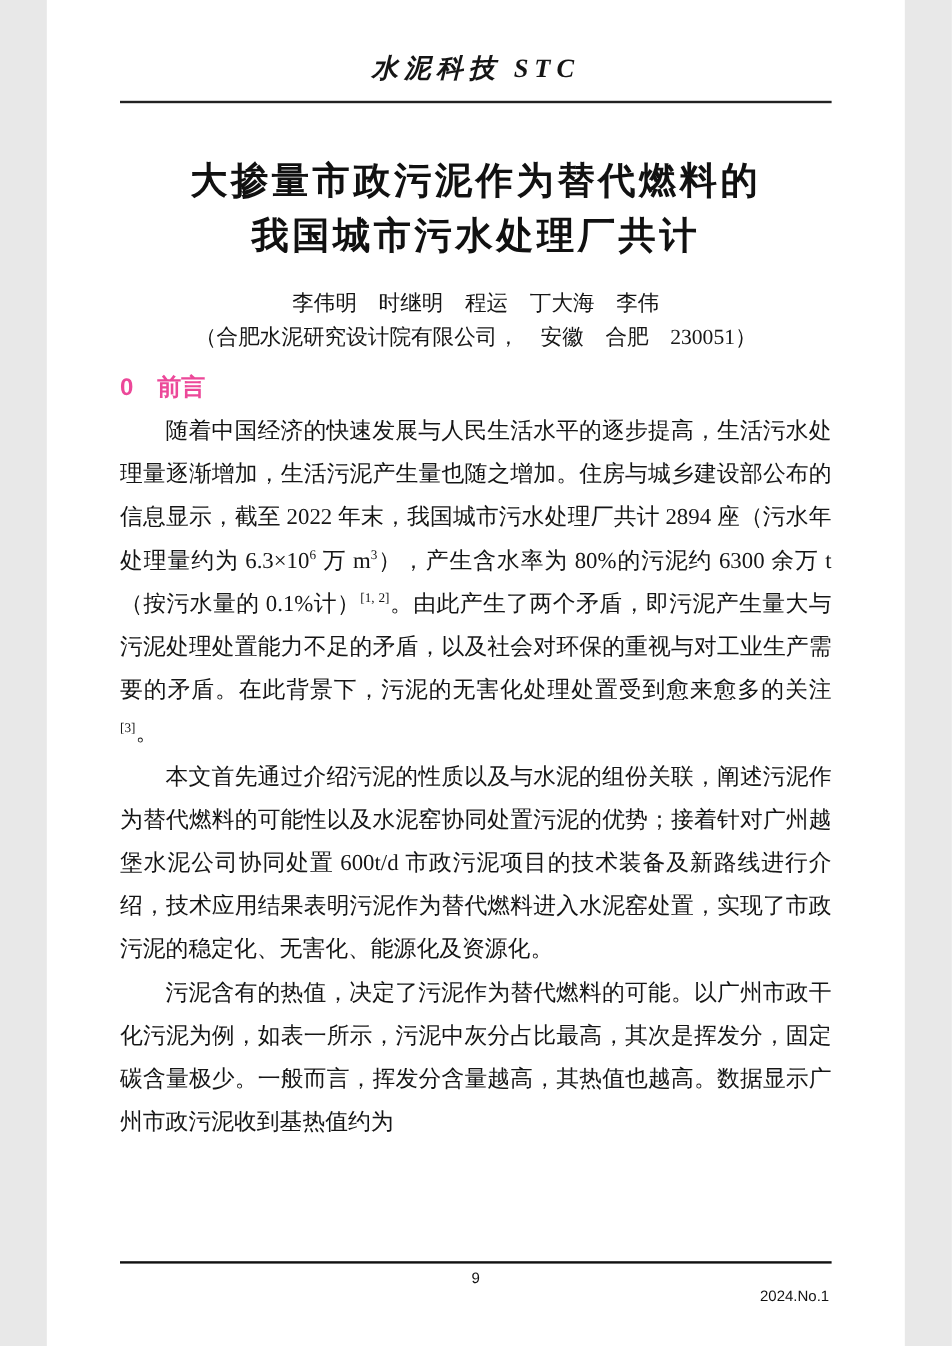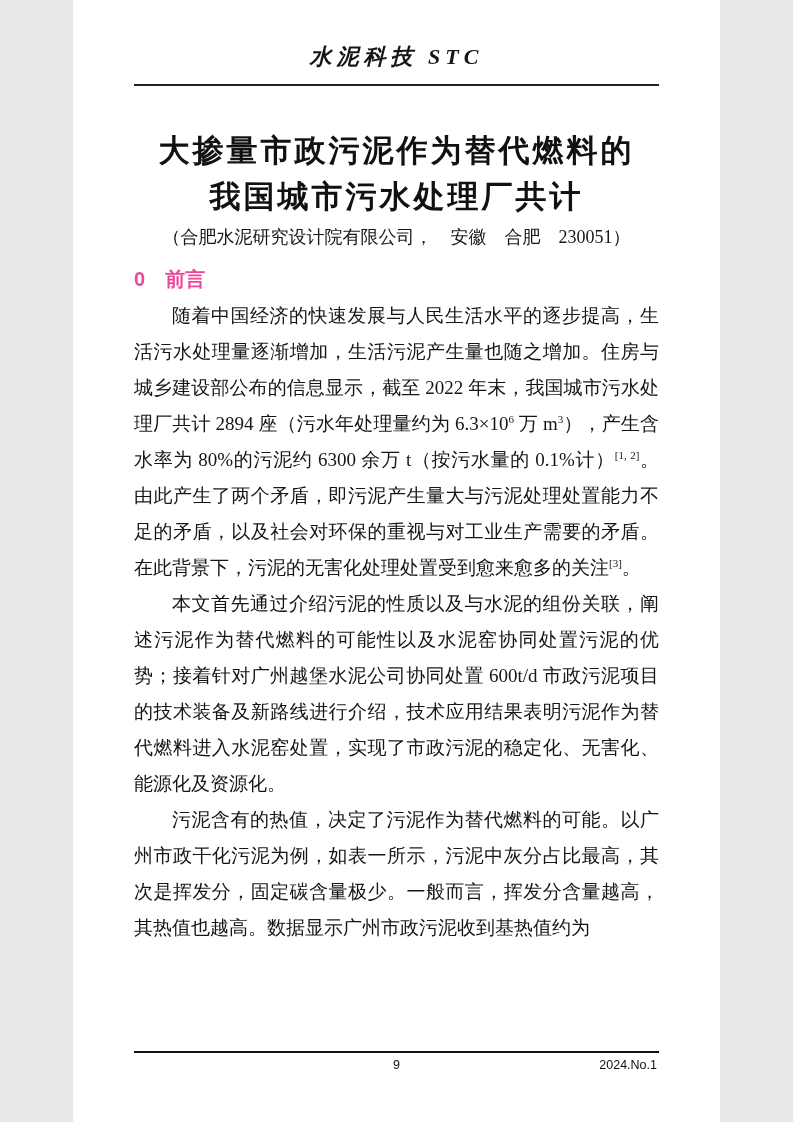--- a/index.html
+++ b/index.html
@@ -1,17 +1,17 @@
 <!DOCTYPE html>
 <html><head>
 <meta charset="utf-8">
 <style>
   html, body { margin: 0; padding: 0; background: #e8e8e8; }
   .page {
-    width: 647px; height: 1122px;
+    width: 715px; height: 1122px;
     margin: 0 auto;
     position: relative;
     background: #ffffff;
     box-sizing: border-box;
     padding: 0 61px;
     overflow: hidden;
     color: #151515;
     font-family: "Liberation Serif", serif;
   }
   
@@ -87,36 +87,37 @@
   .footer-rule { border-bottom: 2.5px solid #111111; }
   .footer-row {
     position: relative;
     padding-top: 5px;
     height: 20px;
     font-family: "Liberation Sans", sans-serif;
     font-size: 12.5px;
     color: #111111;
   }
   .page-number { position: absolute; left: 0; right: 0; text-align: center; }
-  .issue { position: absolute; right: 2px; top: 5px; }
+  .issue { position: absolute; right: 2px; top: 20px; }
 </style>
 </head>
 <body>
 
 <div class="page">
 
   <div class="journal-title">水泥科技 STC</div>
 
   <div class="header-rule"></div>
 
   <h1 class="article-title">
     <span class="title-line">大掺量市政污泥作为替代燃料的</span>
     <span class="title-line">我国城市污水处理厂共计</span>
   </h1>
 
+  <div class="authors">李伟明　时继明　程运　丁大海　李伟</div>
 
   <div class="affiliation">（合肥水泥研究设计院有限公司，　安徽　合肥　230051）</div>
 
   <div class="article-body">
       <h2 class="sec-heading"><span class="sec-num">0</span><span>前言</span></h2>
       <p class="body-para"><span>随着中国经济的快速发展与人民生活水平的逐步提高，生活污水处理量逐渐增加，生活污泥产生量也随之增加。住房与城乡建设部公布的信息显示，截至 2022 年末，我国城市污水处理厂共计 2894 座（污水年处理量约为 6.3×10</span><sup>6</sup><span> 万 m</span><sup>3</sup><span>），产生含水率为 80%的污泥约 6300 余万 t（按污水量的 0.1%计）</span><sup>[1, 2]</sup><span>。由此产生了两个矛盾，即污泥产生量大与污泥处理处置能力不足的矛盾，以及社会对环保的重视与对工业生产需要的矛盾。在此背景下，污泥的无害化处理处置受到愈来愈多的关注</span><sup>[3]</sup><span>。</span></p>
       <p class="body-para"><span>本文首先通过介绍污泥的性质以及与水泥的组份关联，阐述污泥作为替代燃料的可能性以及水泥窑协同处置污泥的优势；接着针对广州越堡水泥公司协同处置 600t/d 市政污泥项目的技术装备及新路线进行介绍，技术应用结果表明污泥作为替代燃料进入水泥窑处置，实现了市政污泥的稳定化、无害化、能源化及资源化。</span></p>
       <p class="body-para"><span>污泥含有的热值，决定了污泥作为替代燃料的可能。以广州市政干化污泥为例，如表一所示，污泥中灰分占比最高，其次是挥发分，固定碳含量极少。一般而言，挥发分含量越高，其热值也越高。数据显示广州市政污泥收到基热值约为</span></p>
     </div>
 

